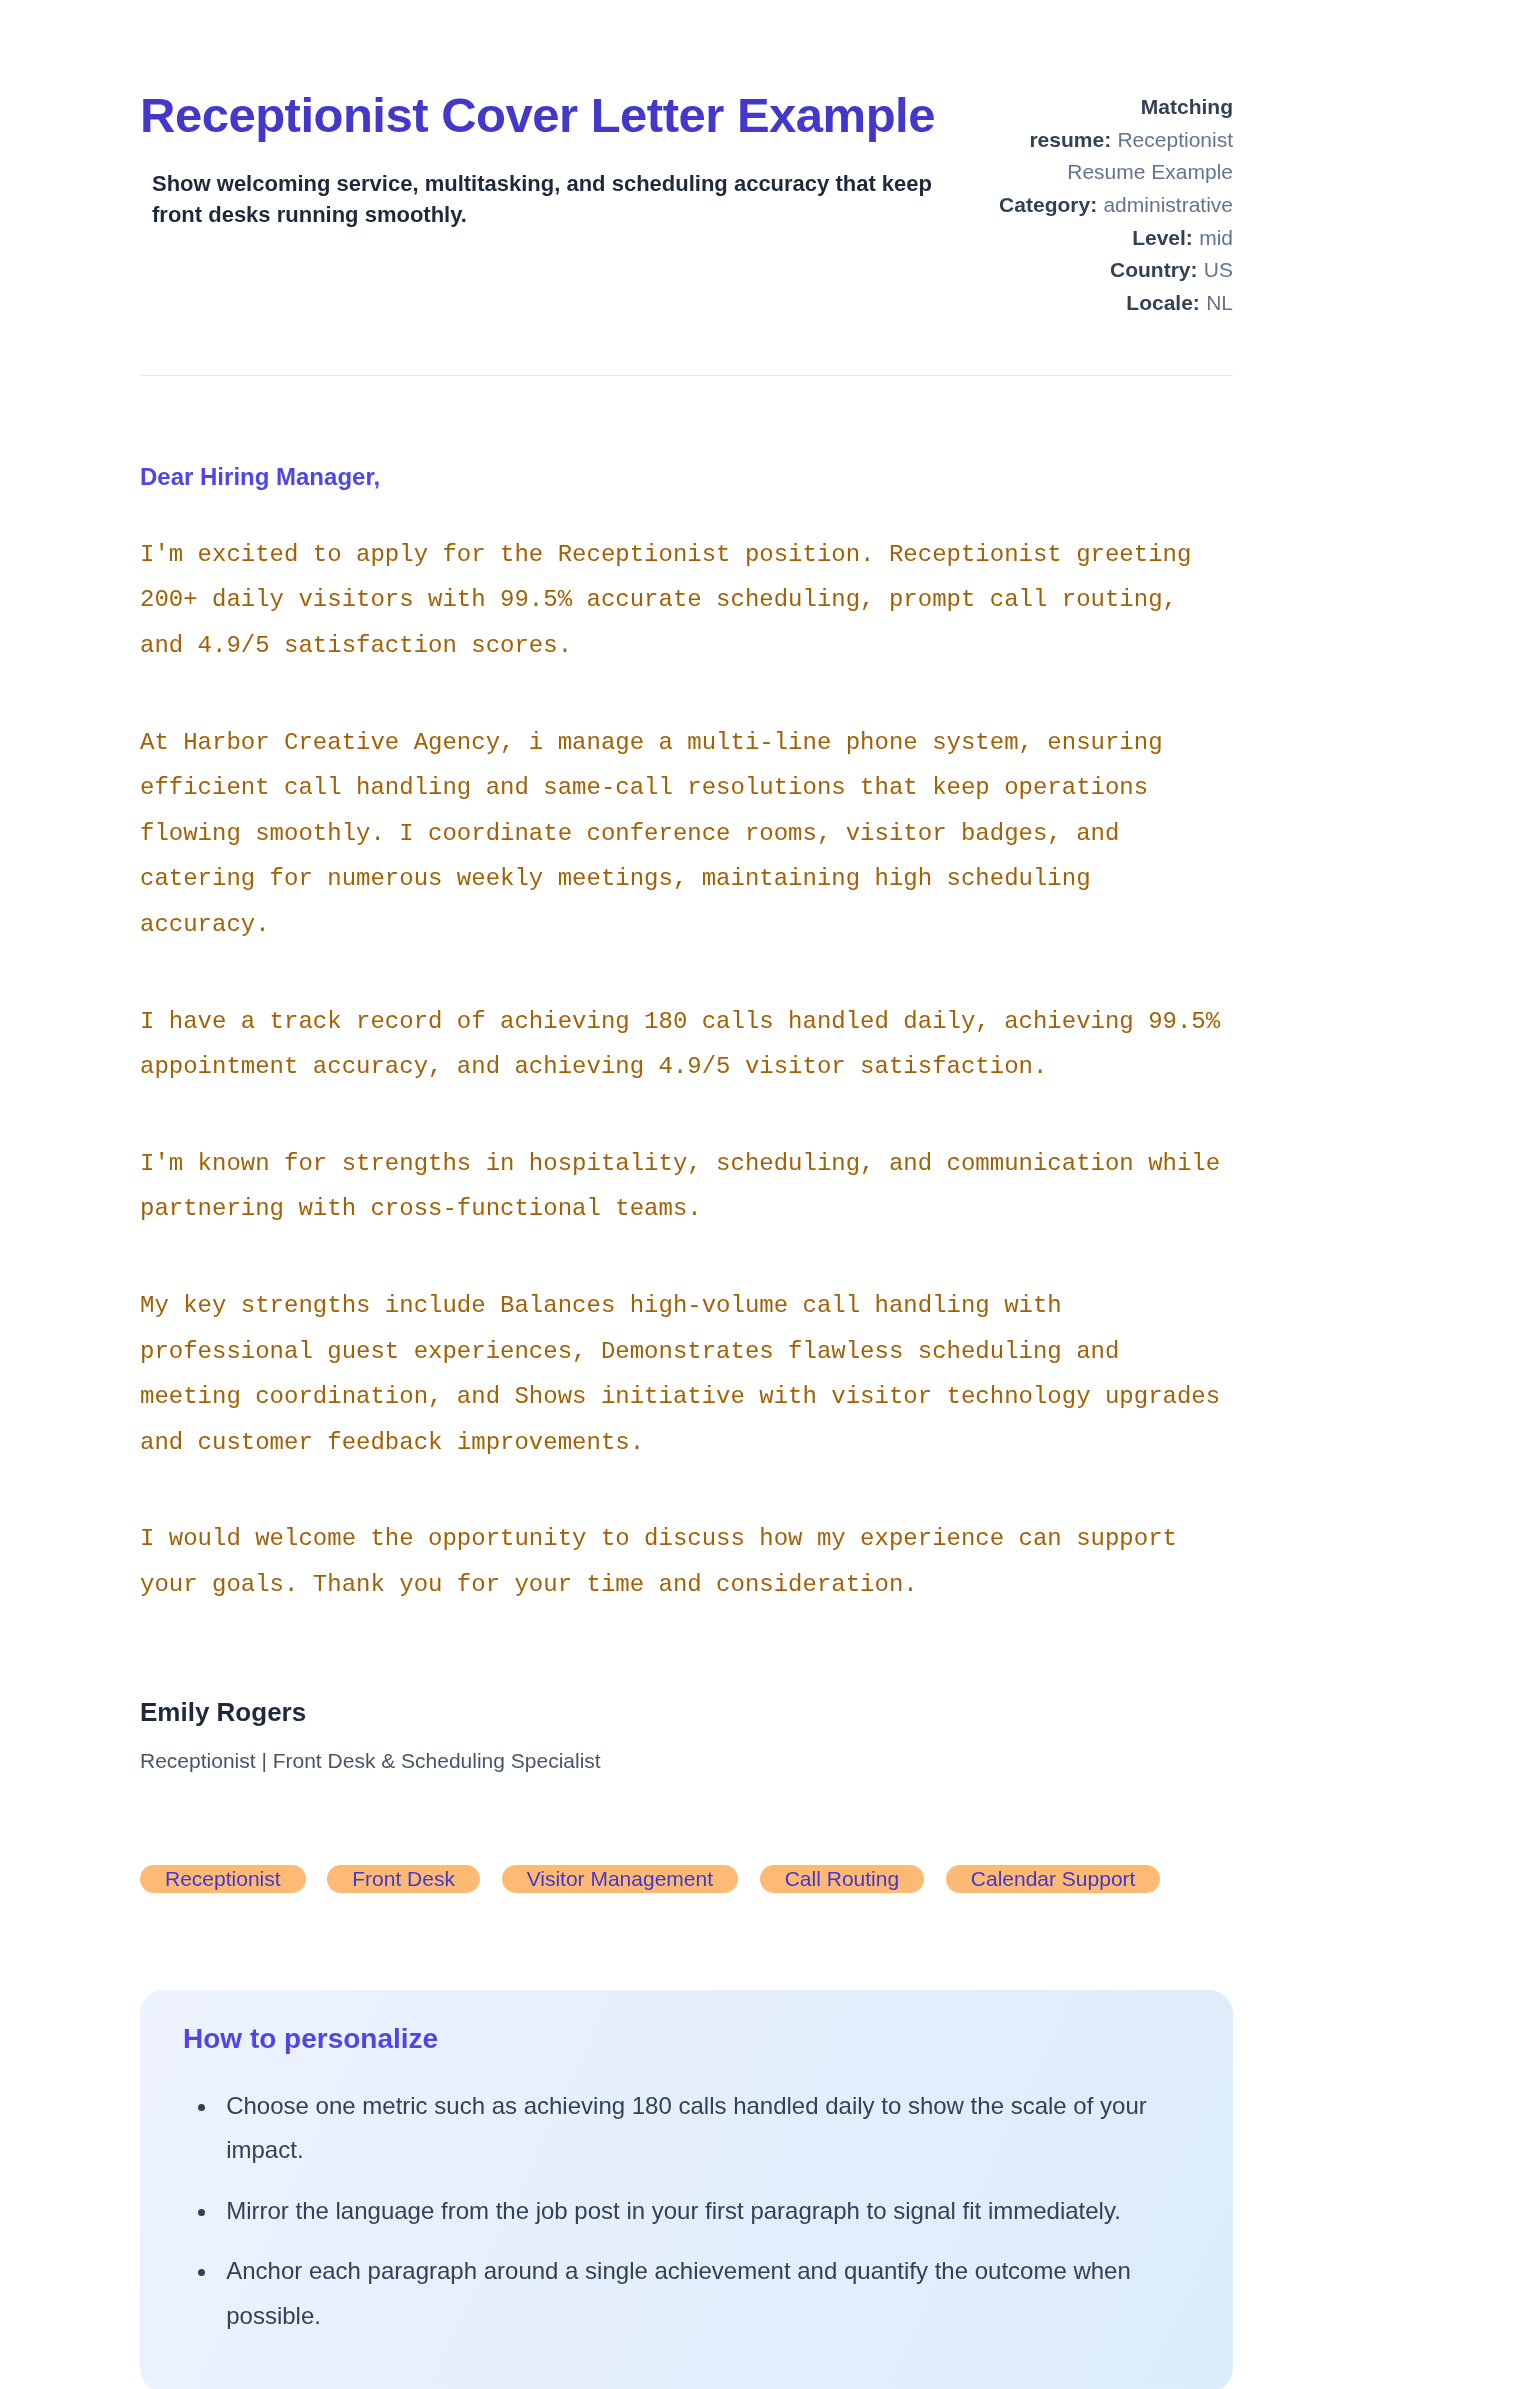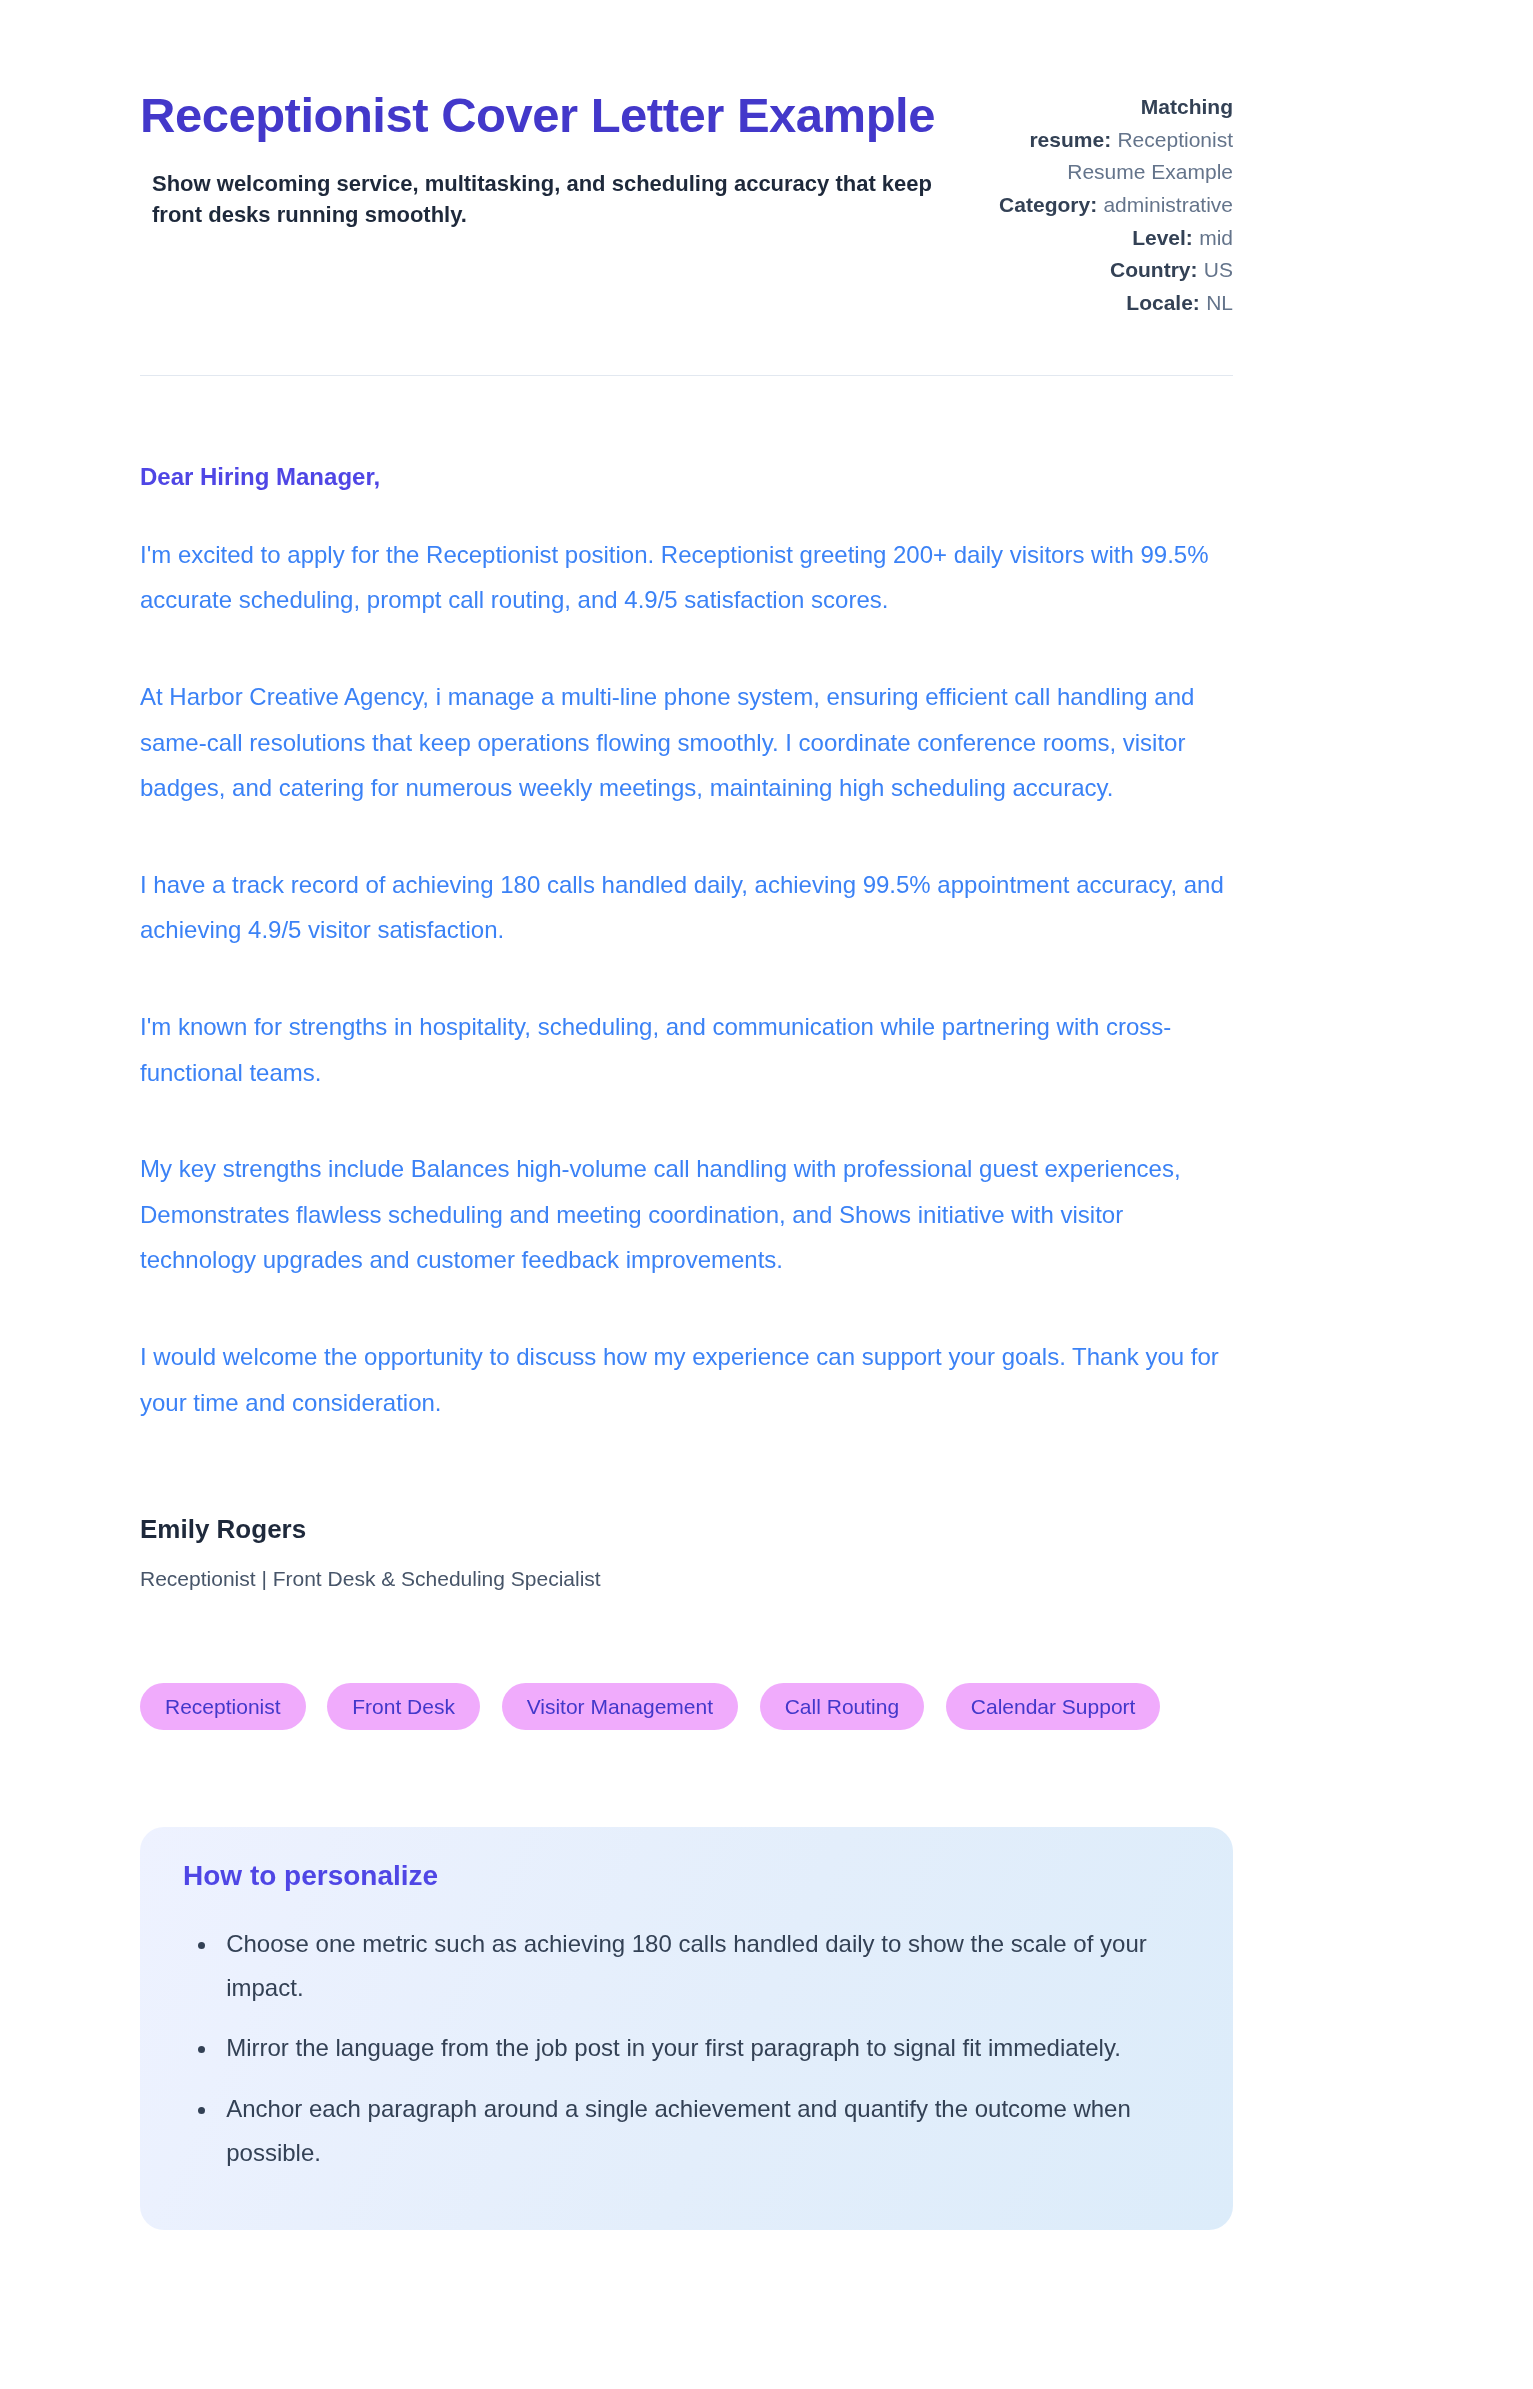--- a/index.html
+++ b/index.html
@@ -67,21 +67,22 @@
     margin: 0 0 32px 0;
     font-size: 24px;
     line-height: 1.9;
     font-weight: 700;
     color: #4f46e5;
   }
   .para {
     margin: 0 0 51px 0;
     font-size: 24px;
     line-height: 1.9;
-    color: #3b82f6;
+    color: #a16207;
+    font-family: Liberation Mono, monospace;
   }
   .sig-name {
     margin: 86px 0 0 0;
     font-size: 26px;
     line-height: 1.4;
     font-weight: 700;
     color: #1e293b;
   }
   .sig-role {
     margin: 16px 0 0 0;
@@ -92,25 +93,25 @@
 
   
   .tags {
     margin-top: 90px;
     display: flex;
     flex-wrap: wrap;
     gap: 21.7px;
   }
   .tag {
     display: inline-block;
-    background: #f0abfc;
+    background: #fdba74;
     color: #4338ca;
     font-size: 21px;
     line-height: 1.3;
-    padding: 10px 25px;
+    padding: 0 25px;
     border-radius: 901px;
     white-space: nowrap;
   }
 
   
   .tipbox {
     margin-top: 97px;
     border-radius: 24px;
     background: linear-gradient(115deg, #eef2ff 0%, #e3eefb 55%, #dcecfa 100%);
     padding: 31px 47px 54px 43px;

